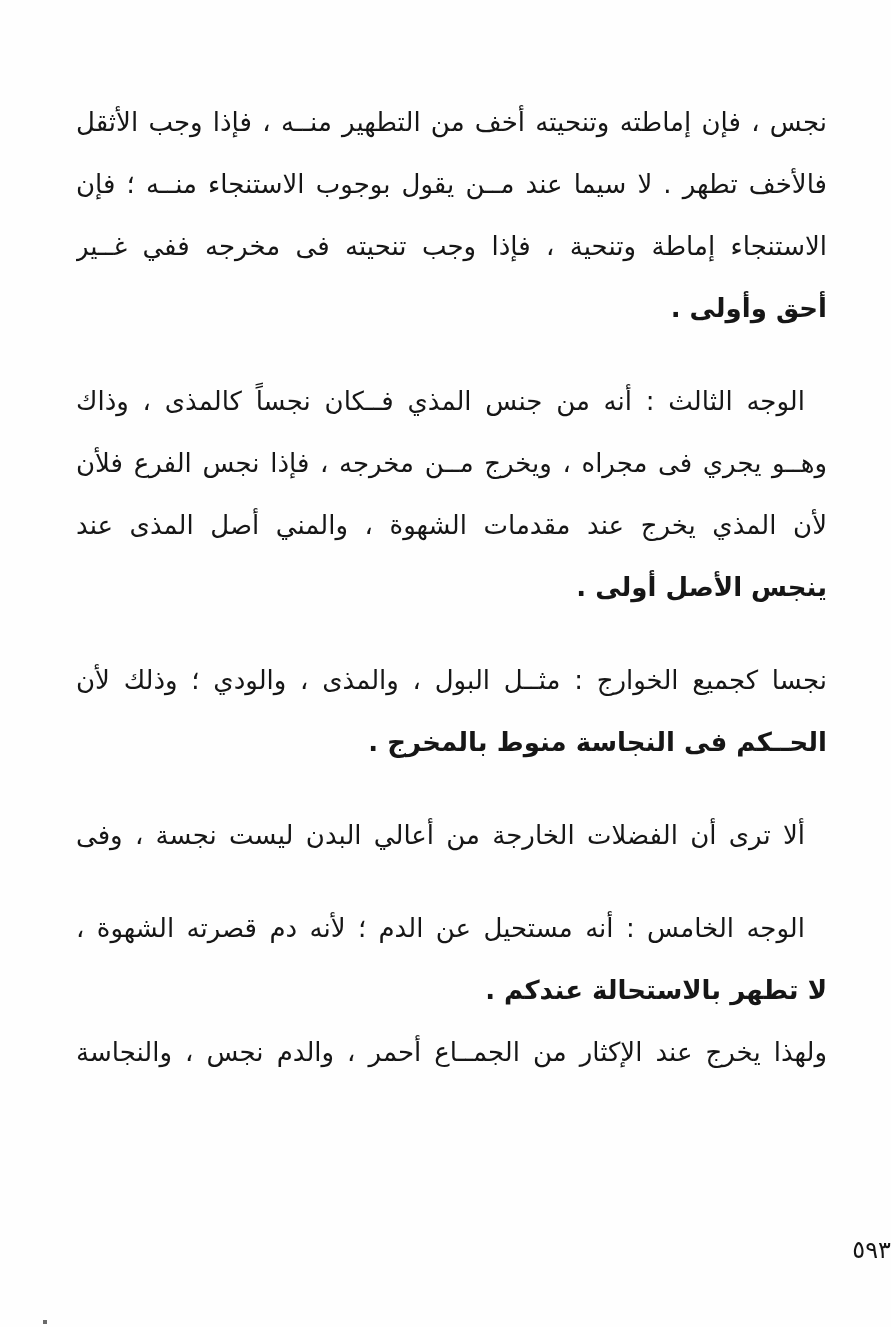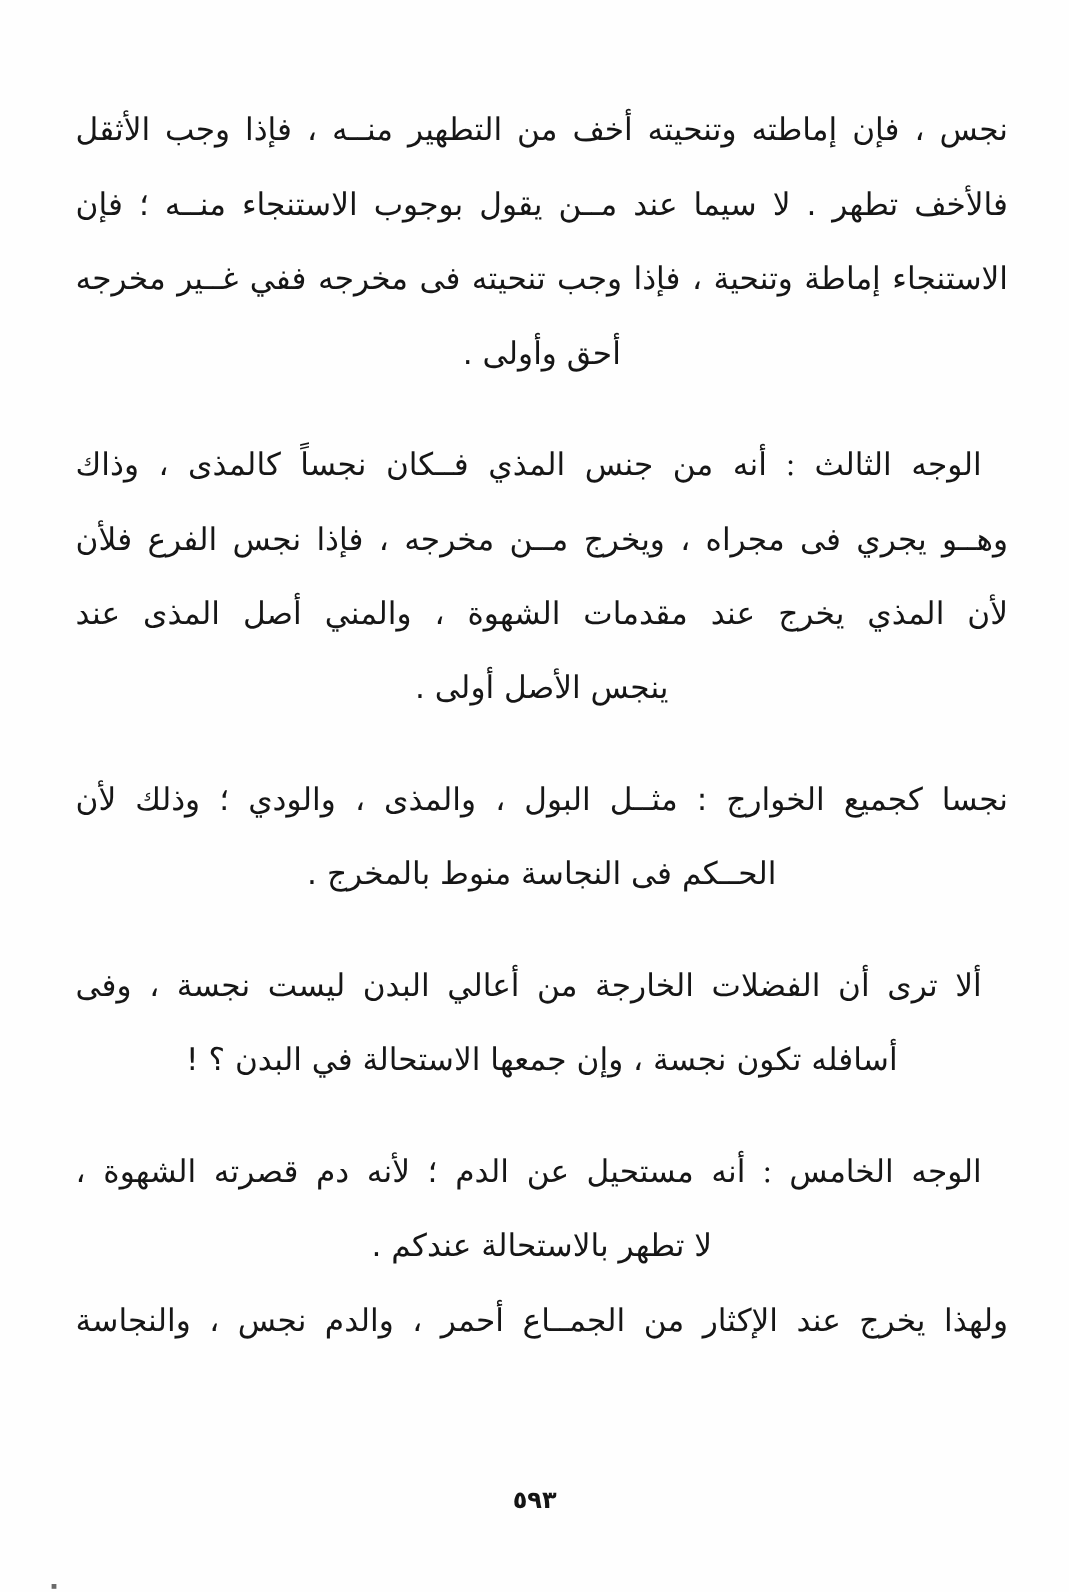--- a/index.html
+++ b/index.html
@@ -16,55 +16,54 @@
     direction: rtl;
     font-family: "DejaVu Sans", sans-serif;
     overflow: hidden;
   }
   .text-block {
     position: absolute;
     top: 75px;
     right: 48px;
     left: 60px;
   }
-  .para { margin: 3px; }
+  .para { margin: 16px; }
   .para + .para { margin-top: 31px; }
   .line {
     font-size: 26px;
     line-height: 62px;
     height: 62px;
     overflow: hidden;
     white-space: normal;
     color: #161616;
   }
   
   .just {
     text-align: justify;
     text-align-last: justify;
   }
   
   .last {
-    text-align: center;
+    text-align: right;
+    font-weight: bold;
   }
   
   .indent {
     text-indent: 22px;
-    font-family: Liberation Serif, serif;
   }
   .page-number {
     position: absolute;
     top: 1232px;
     left: 0;
     width: 100%;
-    text-align: center;
-    font-size: 20px;
+    text-align: right;
+    font-size: 24px;
     line-height: 36px;
     letter-spacing: 2px;
     color: #141414;
-    font-weight: bold;
   }
   
   .scan-speck {
     position: absolute;
     left: 43px;
     top: 1320px;
     width: 4px;
     height: 4px;
     background: #6a6a6a;
   }
@@ -90,21 +89,20 @@
       <div class="line last">ينجس الأصل أولى .</div>
     </div>
 
     <div class="para">
       <div class="line just">نجسا كجميع الخوارج : مثــل البول ، والمذى ، والودي ؛ وذلك لأن</div>
       <div class="line last">الحــكم فى النجاسة منوط بالمخرج .</div>
     </div>
 
     <div class="para">
       <div class="line just indent">ألا ترى أن الفضلات الخارجة من أعالي البدن ليست نجسة ، وفى</div>
-      <div class="line last">أسافله تكون نجسة ، وإن جمعها الاستحالة في البدن ؟ !</div>
     </div>
 
     <div class="para">
       <div class="line just indent">الوجه الخامس : أنه مستحيل عن الدم ؛ لأنه دم قصرته الشهوة ،</div>
       <div class="line last">لا تطهر بالاستحالة عندكم .</div>
       <div class="line just">ولهذا يخرج عند الإكثار من الجمــاع أحمر ، والدم نجس ، والنجاسة</div>
     </div>
 
   </div>
 

